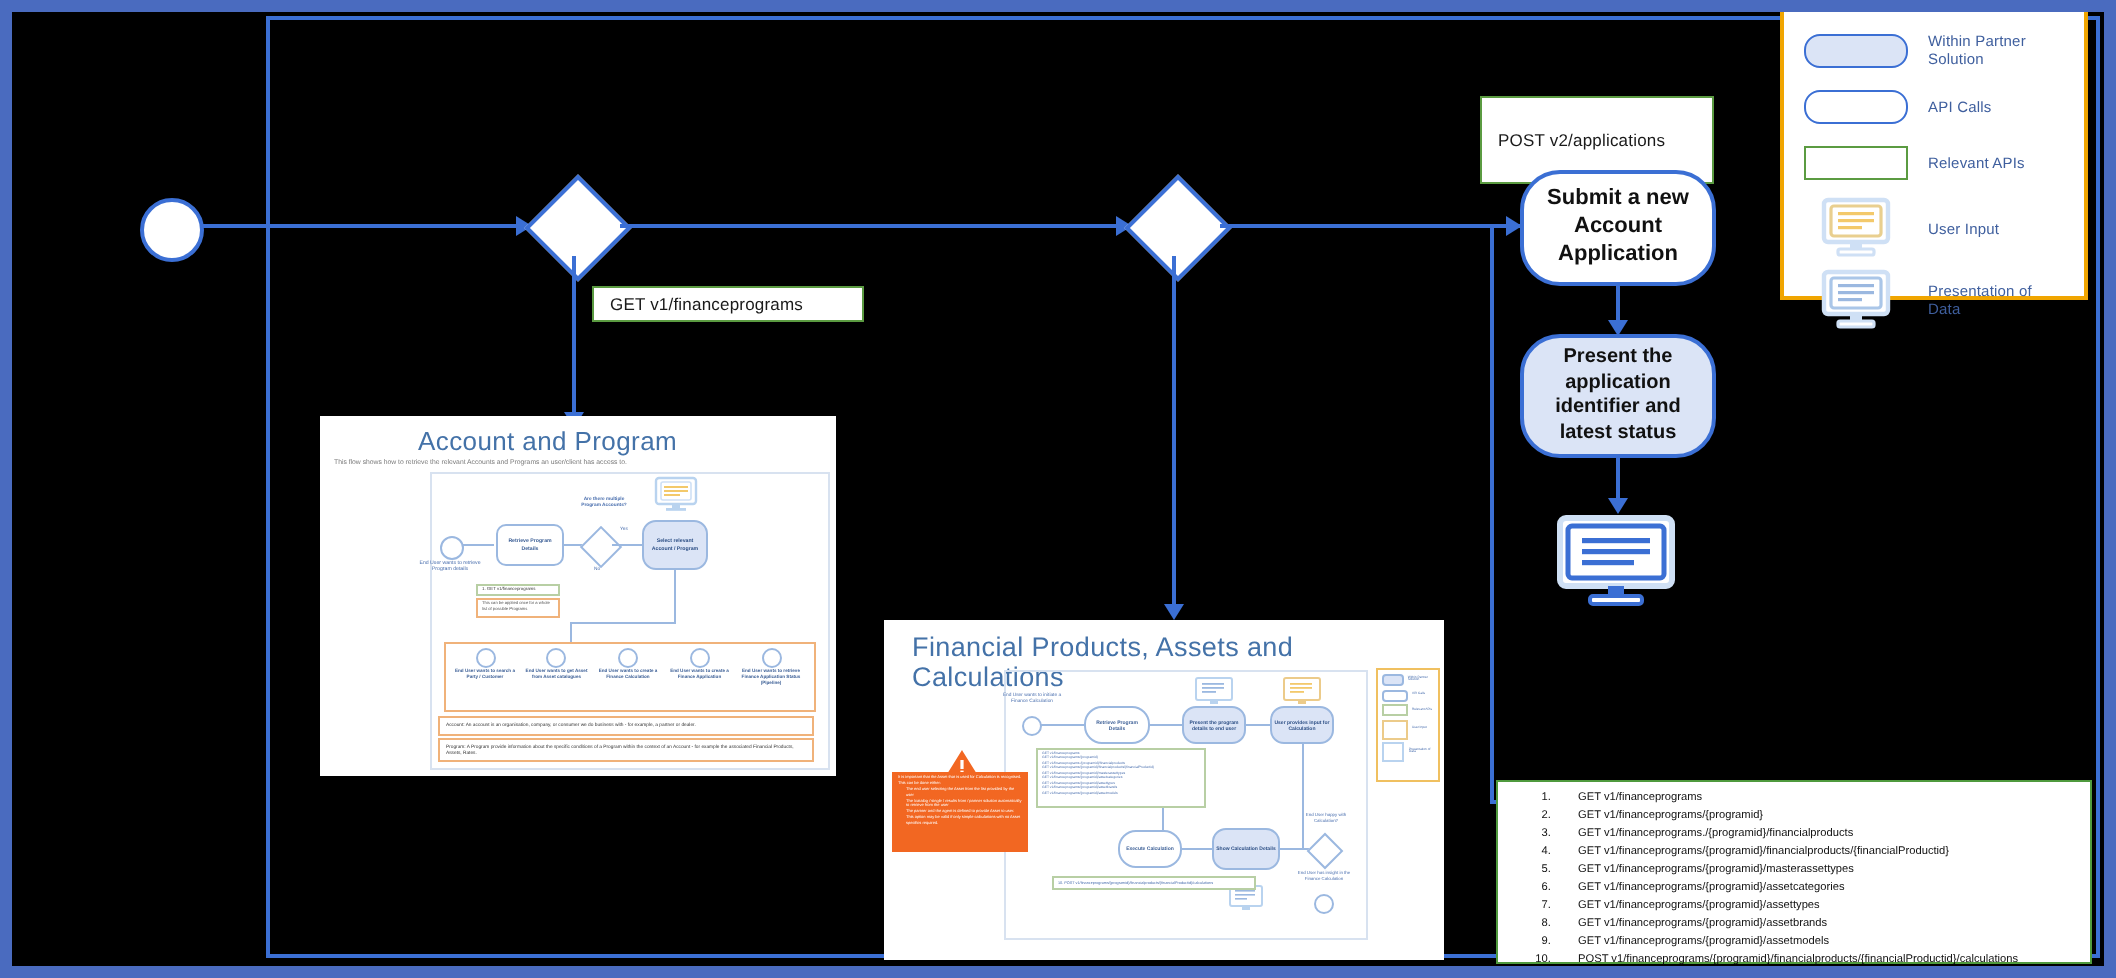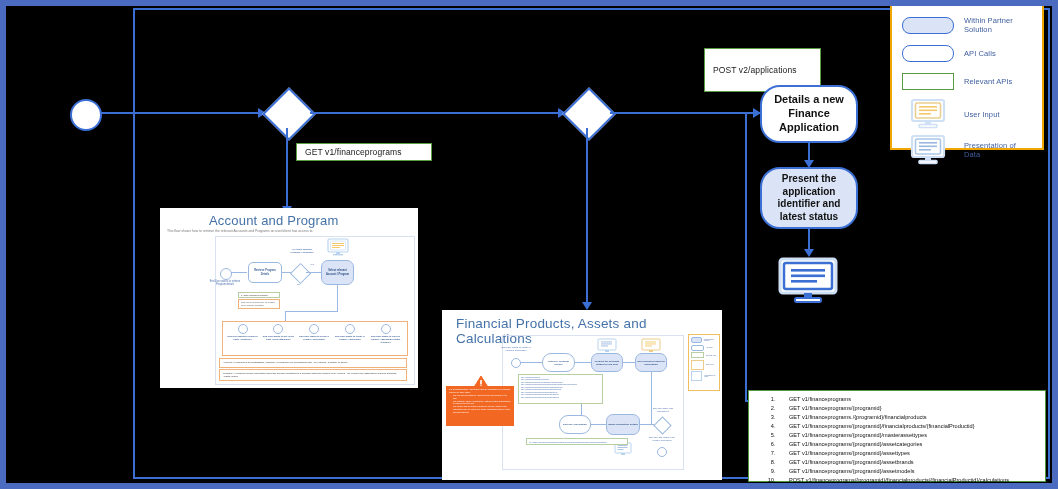--- a/index.html
+++ b/index.html
@@ -97,26 +97,26 @@
   <div class="vline" style="left:586px;top:128px;height:180px;"></div>
   <div class="arrow-d" style="left:582px;top:302px;"></div>
 
   <div class="vline" style="left:745px;top:112px;height:290px;"></div>
   <div class="hline" style="left:745px;top:400px;width:4px;"></div>
 
   <div class="api-box" style="left:296px;top:143px;width:136px;height:18px;">
     <span>GET v1/financeprograms</span>
   </div>
 
-  <div class="api-box" style="left:704px;top:48px;width:117px;height:44px;">
+  <div class="api-box" style="left:740px;top:48px;width:117px;height:44px;">
     <span>POST v2/applications</span>
   </div>
 
   <div class="proc white" style="left:760px;top:85px;width:98px;height:58px;padding:4px 8px;">
-    <span>Details a new Finance Application</span>
+    <span>Submit a new Account Application</span>
   </div>
 
   <div class="vline" style="left:808px;top:143px;height:23px;"></div>
   <div class="arrow-d" style="left:804px;top:160px;"></div>
 
   <div class="proc fill" style="left:760px;top:167px;width:98px;height:62px;padding:4px 8px;font-size:10px;">
     <span>Present the application identifier and latest status</span>
   </div>
 
   <div class="vline" style="left:808px;top:229px;height:26px;"></div>

